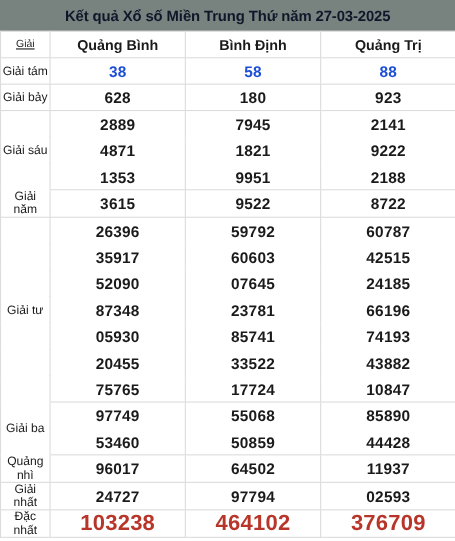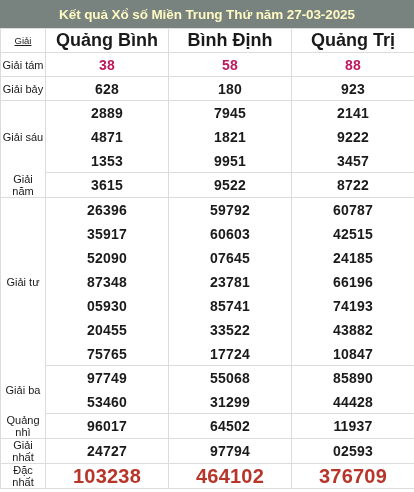--- a/index.html
+++ b/index.html
@@ -8,21 +8,21 @@
     background:#ffffff;
     font-family:"Liberation Sans","DejaVu Sans",sans-serif;
     -webkit-font-smoothing:antialiased;
     overflow:hidden;
   }
   .page{width:414px;height:492px;position:relative;box-sizing:border-box;}
 
   .title-bar{
     height:28px;
     background:#78827e;
-    color:#fef9c3;
+    color:#0f172a;
     display:flex;align-items:center;justify-content:center;
     font-size:13.5px;font-weight:bold;
     letter-spacing:-0.1px;
     white-space:nowrap;
   }
 
   table.lottery{
     width:414px;
     border-collapse:collapse;
     table-layout:fixed;
@@ -39,38 +39,38 @@
   col.c-prov{width:123px;}
 
   td.label{
     font-size:11px;
     font-weight:normal;
     color:#2b2b2b;
     border-left:none;
     letter-spacing:0px;
   }
   td.prov-head{
-    font-size:18px;
+    font-size:13px;
     font-weight:bold;
     height:26px;
     color:#111111;
   }
   td.label-head{
     font-size:9.5px;
     border-left:none;
     text-decoration:underline;
   }
   td.num{
     font-size:14px;
     font-weight:bold;
     color:#141414;
     letter-spacing:0.2px;
   }
   td.num.red{
-    color:#be185d;
+    color:#1d4ed8;
   }
   td.num.special{
     font-size:20px;
     color:#b8352a;
   }
   tr.sub td{border-top:1px solid transparent;border-bottom:1px solid transparent;margin-top:28px;}
   tr.group-start td{border-top:1px solid #dcdcdc;}
   tr.group-end td{border-bottom:1px solid #dcdcdc;}
 </style>
 </head>
@@ -113,21 +113,21 @@
           <td class="num">2141</td>
         </tr>
         <tr class="sub">
           <td class="num">4871</td>
           <td class="num">1821</td>
           <td class="num">9222</td>
         </tr>
         <tr class="sub group-end">
           <td class="num">1353</td>
           <td class="num">9951</td>
-          <td class="num">3457</td>
+          <td class="num">2188</td>
         </tr>
         <tr>
           <td class="label" rowspan="1">Giải năm</td>
           <td class="num">3615</td>
           <td class="num">9522</td>
           <td class="num">8722</td>
         </tr>
         <tr class="sub group-start">
           <td class="label" rowspan="7">Giải tư</td>
           <td class="num">26396</td>
@@ -165,21 +165,21 @@
           <td class="num">10847</td>
         </tr>
         <tr class="sub group-start">
           <td class="label" rowspan="2">Giải ba</td>
           <td class="num">97749</td>
           <td class="num">55068</td>
           <td class="num">85890</td>
         </tr>
         <tr class="sub group-end">
           <td class="num">53460</td>
-          <td class="num">31299</td>
+          <td class="num">50859</td>
           <td class="num">44428</td>
         </tr>
         <tr>
           <td class="label" rowspan="1">Quảng nhì</td>
           <td class="num">96017</td>
           <td class="num">64502</td>
           <td class="num">11937</td>
         </tr>
         <tr>
           <td class="label" rowspan="1">Giải nhất</td>

